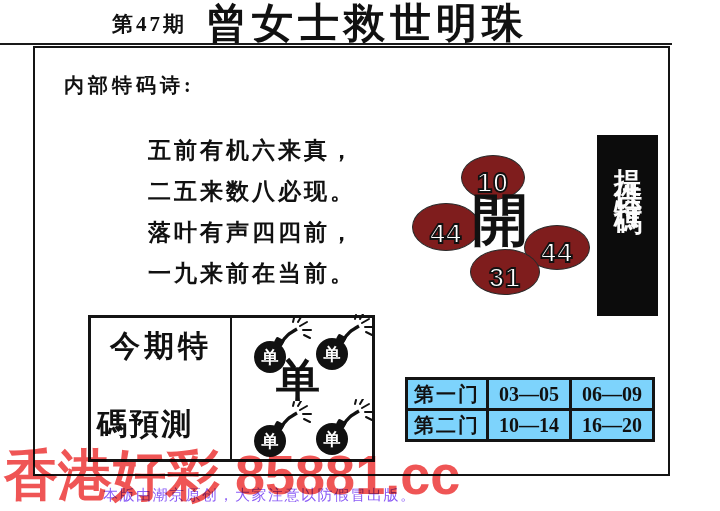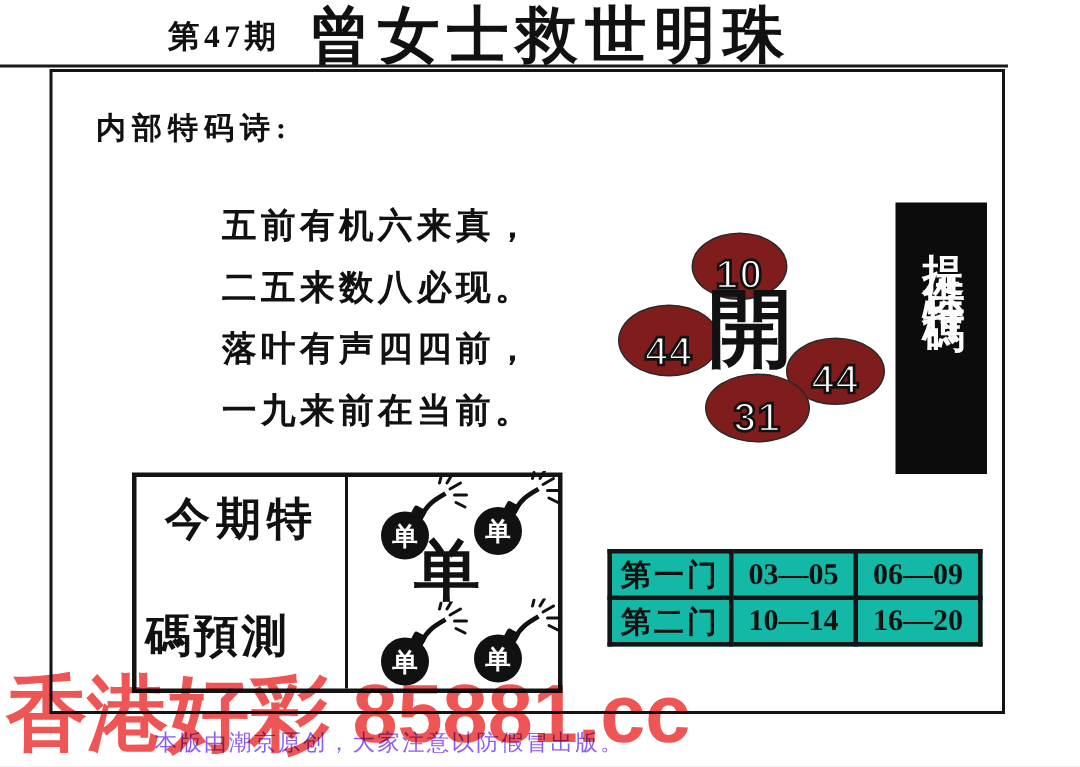--- a/index.html
+++ b/index.html
@@ -80,21 +80,21 @@
   .bomb-char{
     fill:#ffffff;font-size:17px;font-weight:bold;
     font-family:"Liberation Serif",serif;
   }
   .pred-center-char{
     position:absolute;left:274px;top:359px;width:48px;text-align:center;
     font-size:44px;font-weight:900;line-height:1;z-index:2;
   }
   
   .gate-table{
-    position:absolute;left:405px;top:366px;border-collapse:collapse;z-index:2;background:#14b8a6;
+    position:absolute;left:405px;top:377px;border-collapse:collapse;z-index:2;background:#7dd3fc;
   }
   .gate-table td{
     border:3px solid #141414;height:28px;text-align:center;
     font-size:20px;font-weight:bold;padding:0 6px;white-space:nowrap;
   }
   .gate-table td.gate{width:62px;letter-spacing:2px;}
   .gate-table td.range{width:68px;font-family:"Liberation Serif",serif;}
   
   .footer-note{
     position:absolute;left:103px;top:486px;font-size:15px;letter-spacing:1.5px;

